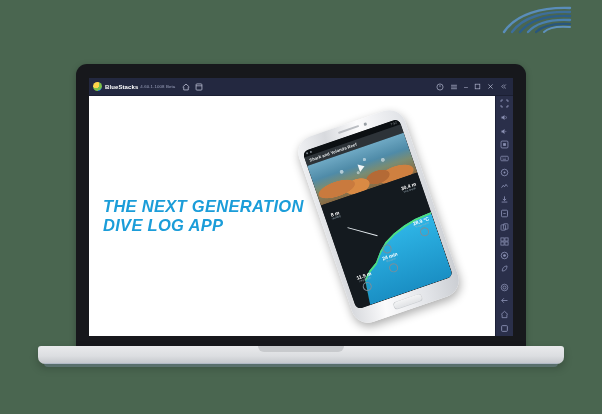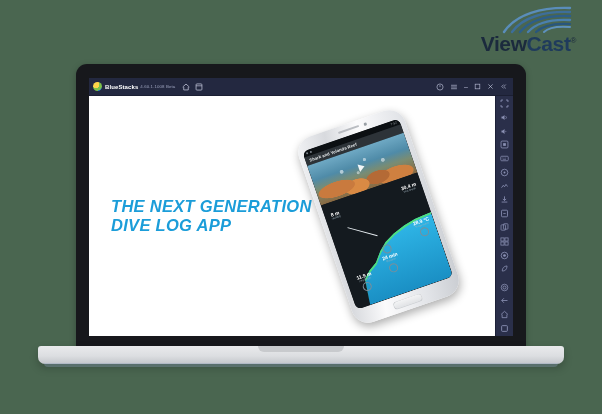--- a/index.html
+++ b/index.html
@@ -57,21 +57,21 @@
 
   #bs-body{flex:1 1 auto;display:flex;min-height:0;}
 
   
   #bs-canvas{
     flex:1 1 auto;position:relative;background:#ffffff;overflow:hidden;
   }
 
   
   #headline{
-    position:absolute;left:22px;top:101px;
+    position:absolute;left:14px;top:101px;
     color:#1b9dd9;font-weight:700;font-style:italic;
     font-size:16.5px;line-height:19px;letter-spacing:.3px;
     font-family:"Liberation Sans", sans-serif;
     white-space:pre-line;
   }
 
   
   #phone-wrap{
     position:absolute;left:207px;top:17px;width:185px;height:200px;
     transform:rotate(-19deg);
@@ -195,21 +195,20 @@
   <svg width="140" height="30" viewBox="0 0 140 30">
     <g fill="none" stroke-linecap="round">
       <path d="M58 26 C70 8, 96 1, 124 2" stroke="#5b8fc0" stroke-width="2.4" opacity=".95"></path>
       <path d="M66 26 C77 11, 99 5, 124 6" stroke="#3c6f9e" stroke-width="2.4" opacity=".95"></path>
       <path d="M74 26 C84 14, 102 9, 124 10" stroke="#2b5e8c" stroke-width="2.4" opacity=".95"></path>
       <path d="M82 26 C90 17, 105 13, 124 14" stroke="#4a82b4" stroke-width="2.4" opacity=".95"></path>
       <path d="M90 26 C96 20, 108 17, 124 18" stroke="#26557f" stroke-width="2.2" opacity=".95"></path>
       <path d="M98 26 C102 22, 111 20, 124 21" stroke="#5f93c2" stroke-width="2" opacity=".95"></path>
     </g>
   </svg>
-  <div class="logo-word"><span>View</span><span class="cast">Cast</span><span class="logo-tm">®</span></div>
 </div>
 
 <div id="laptop">
 
   <div id="lid">
     <div id="screen">
 
       <div id="bs-window">
 
         <div id="bs-titlebar">

